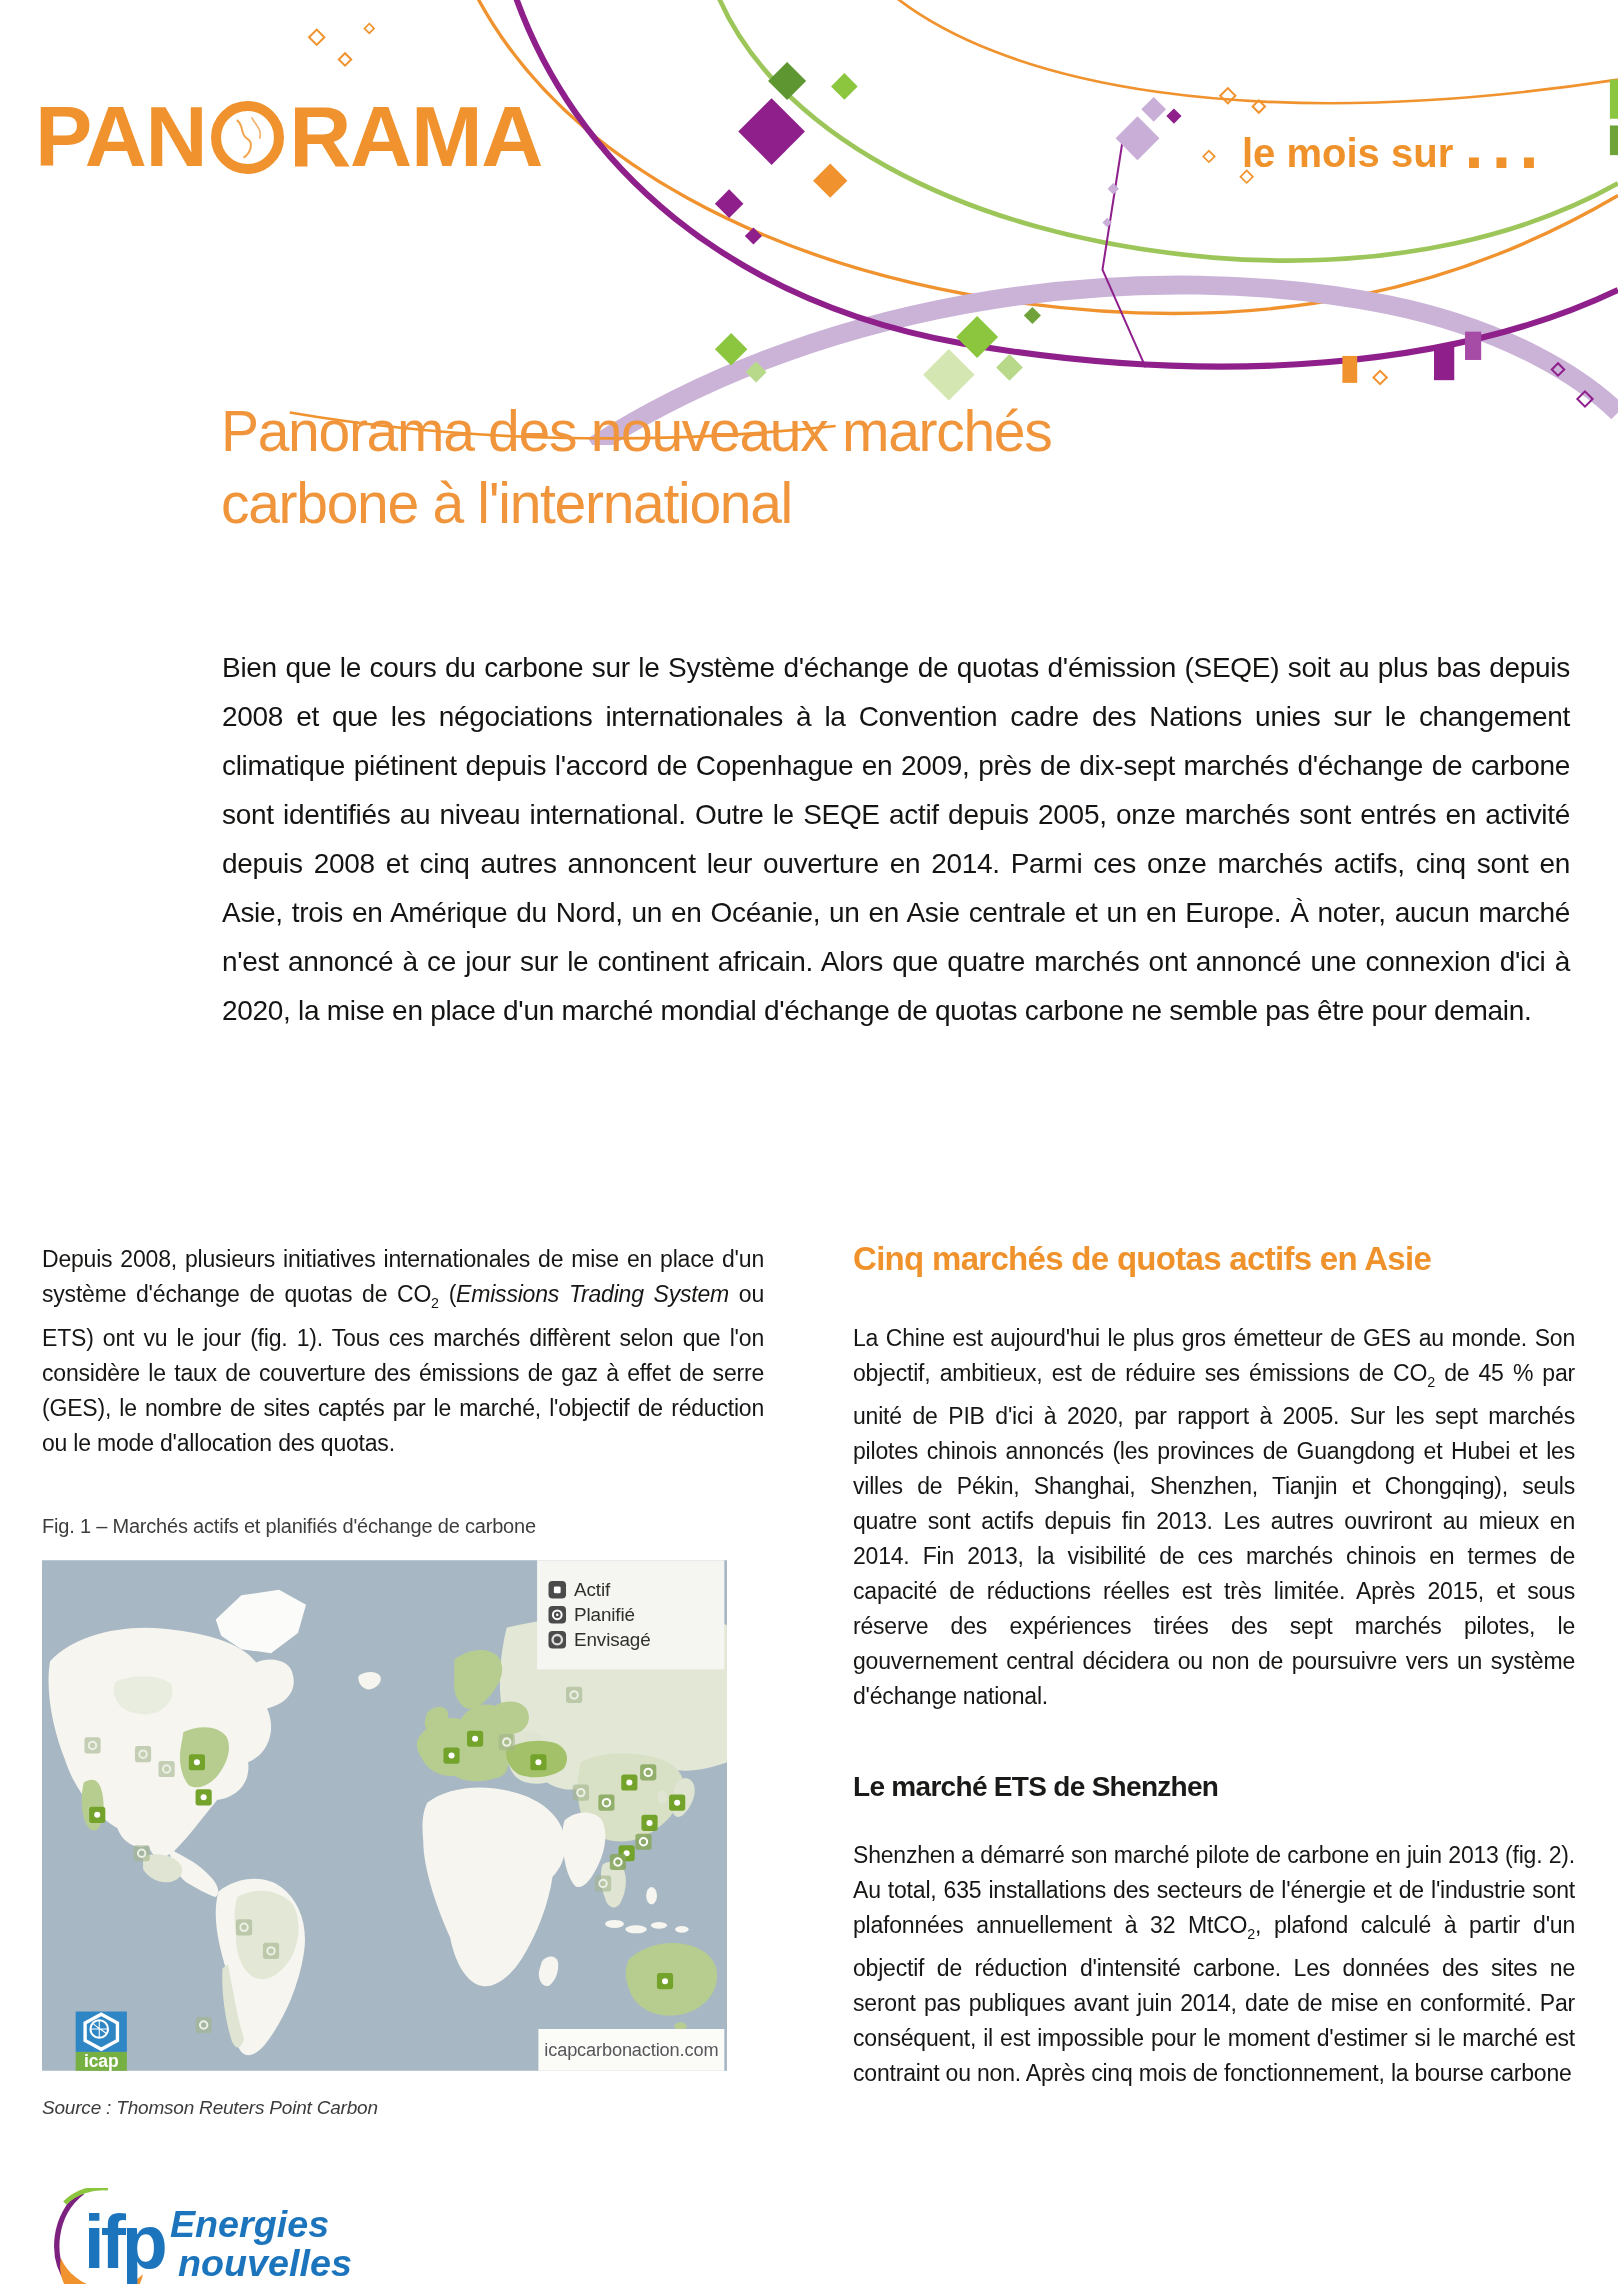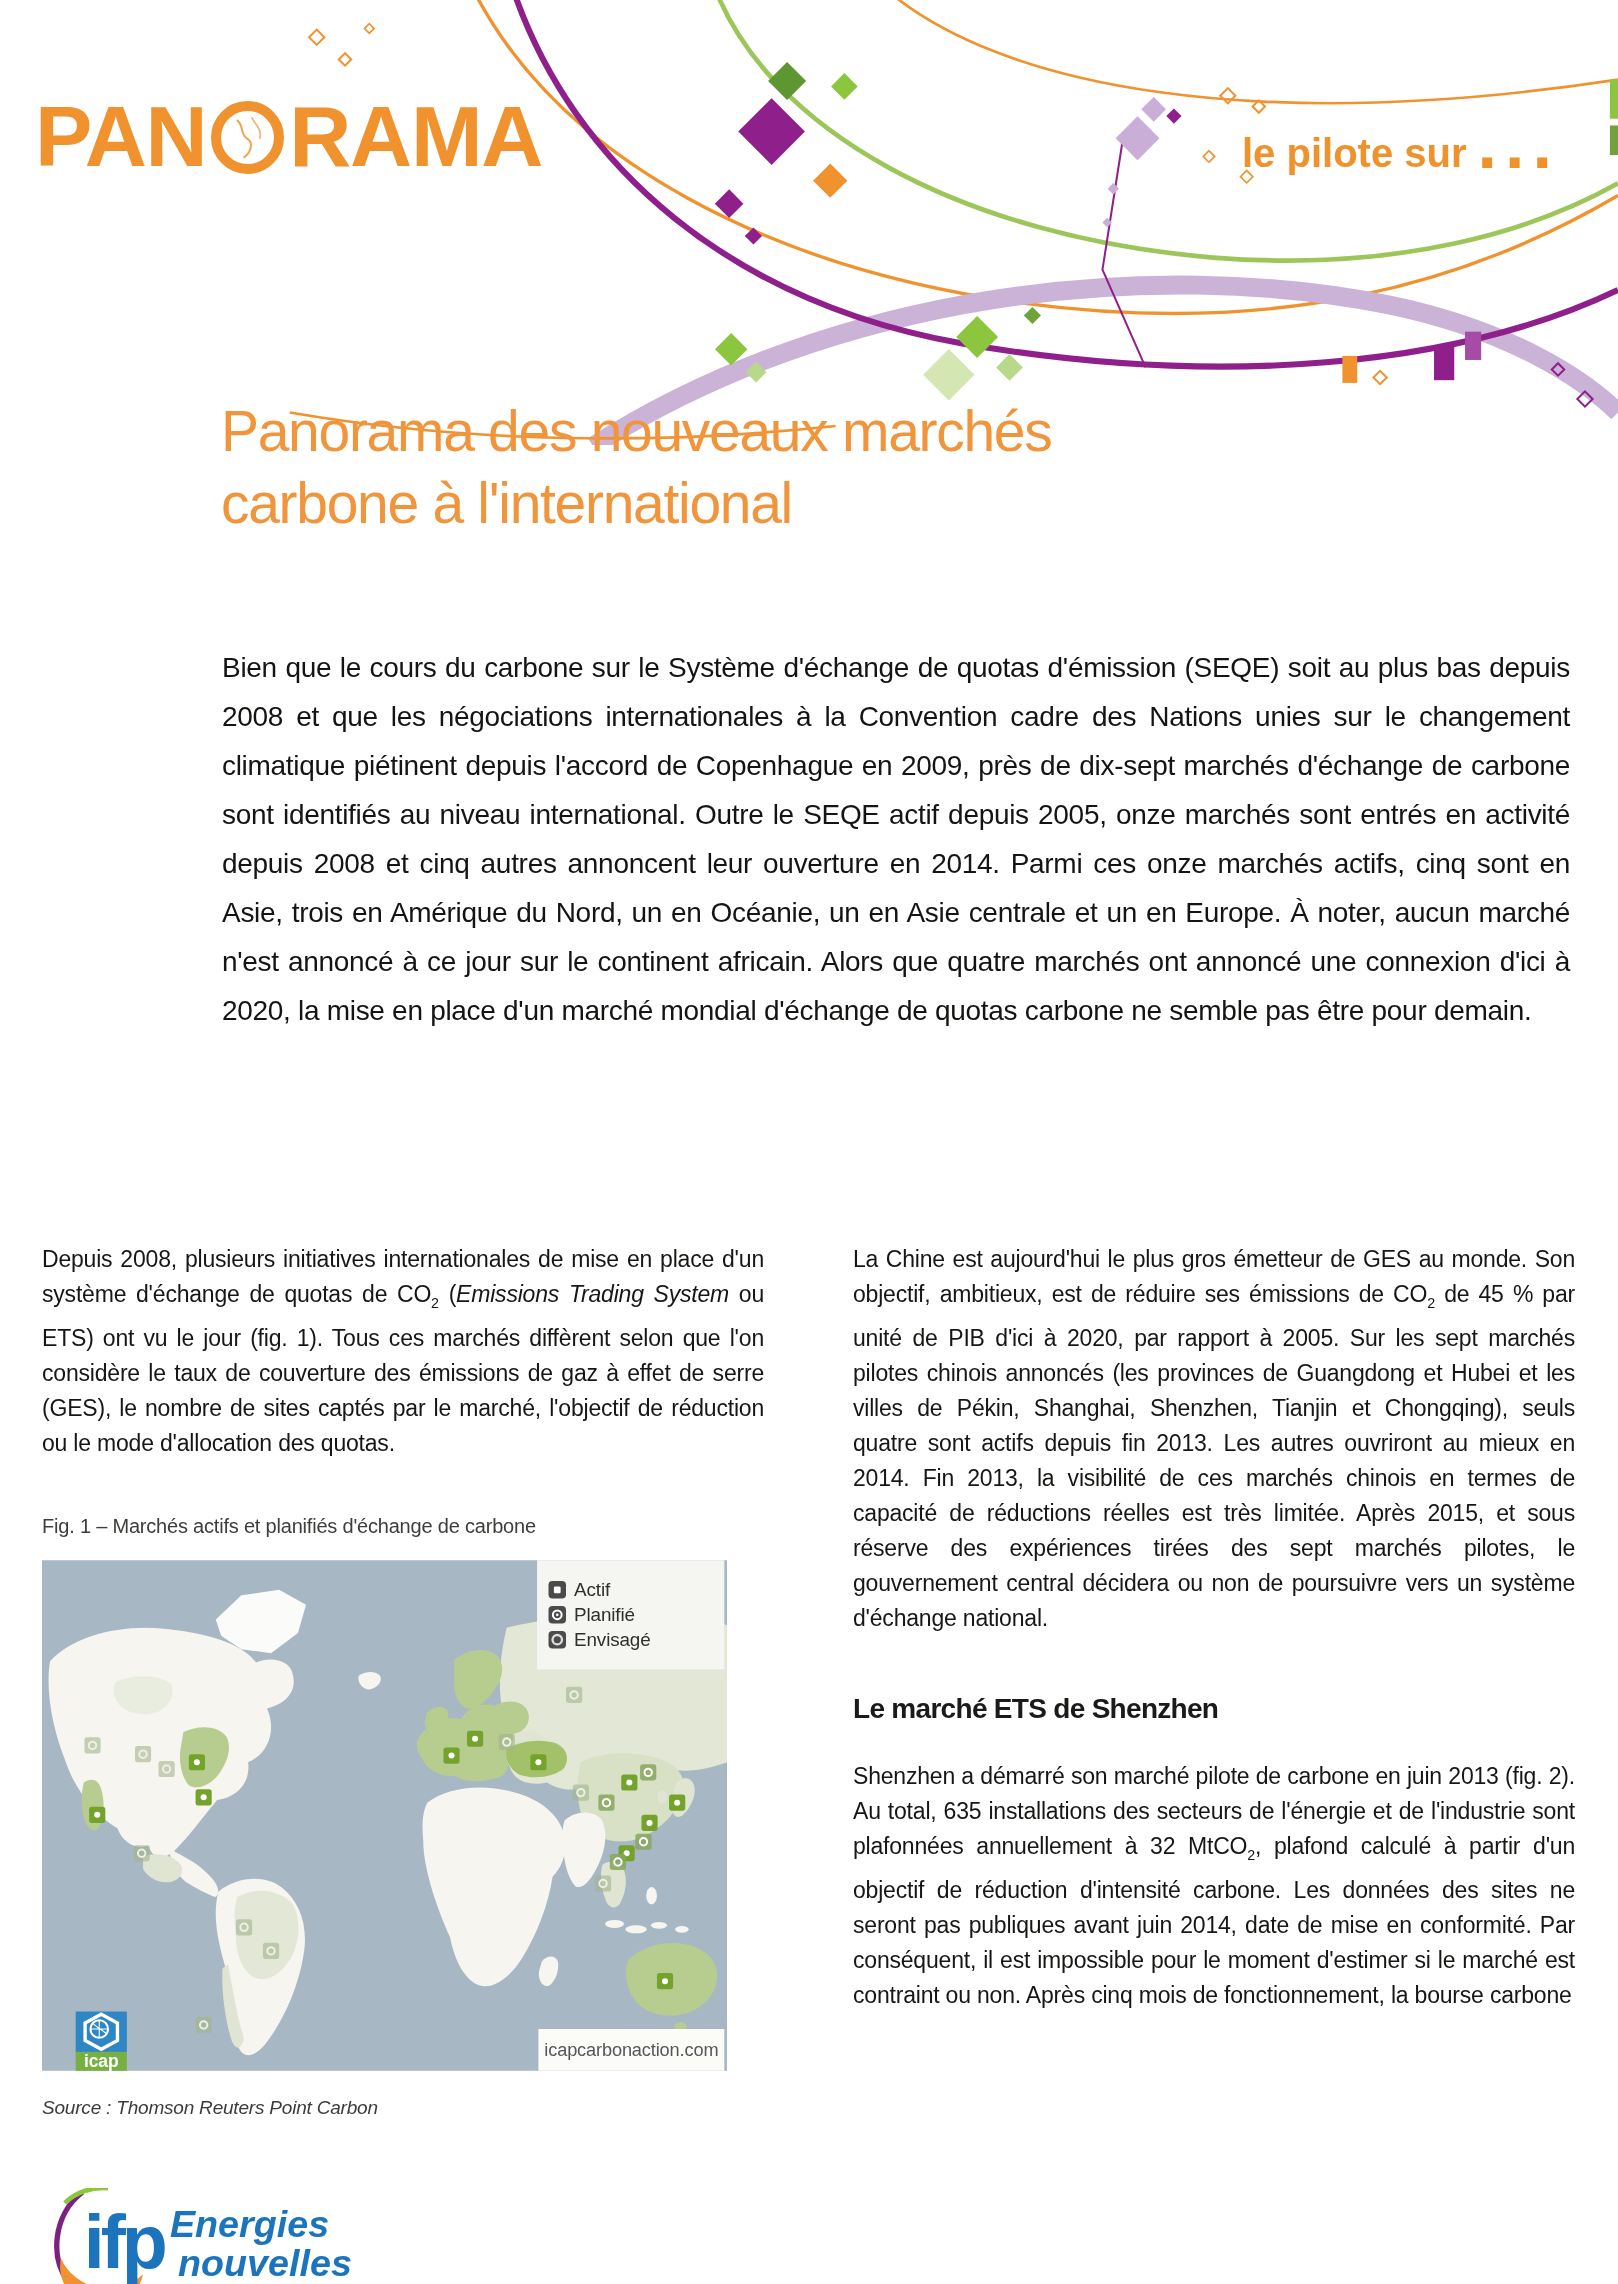--- a/index.html
+++ b/index.html
@@ -110,21 +110,21 @@
       <svg viewBox="0 0 112 112" width="75" height="75">
         <circle cx="56" cy="56" r="47" fill="none" stroke="#F0932F" stroke-width="15"></circle>
         <path d="M40,30 C52,38 44,52 56,58 C66,64 60,80 50,86" fill="none" stroke="#F0932F" stroke-width="3" opacity="0.85"></path>
         <path d="M62,26 C70,40 78,44 74,58" fill="none" stroke="#F0932F" stroke-width="2.5" opacity="0.7"></path>
       </svg>
     </span>
       <span data-name="logo-part2">RAMA</span>
   </div>
 </div>
 
-<div class="tagline" data-name="tagline"><span data-name="tagline-text">le pilote sur </span><span class="dots" data-name="tagline-dots">...</span></div>
+<div class="tagline" data-name="tagline"><span data-name="tagline-text">le mois sur </span><span class="dots" data-name="tagline-dots">...</span></div>
 
 <h1 class="page-title" data-name="page-title" style="margin:0;">
   <span data-name="page-title-line1">Panorama des nouveaux marchés</span><br>
   <span data-name="page-title-line2">carbone à l'international</span>
 </h1>
 
 <p class="intro" data-name="intro-paragraph">Bien que le cours du carbone sur le Système d'échange de quotas d'émission (SEQE) soit au plus bas depuis 2008 et que les négociations internationales à la Convention cadre des Nations unies sur le changement climatique piétinent depuis l'accord de Copenhague en 2009, près de dix-sept marchés d'échange de carbone sont identifiés au niveau international. Outre le SEQE actif depuis 2005, onze marchés sont entrés en activité depuis 2008 et cinq autres annoncent leur ouverture en 2014. Parmi ces onze marchés actifs, cinq sont en Asie, trois en Amérique du Nord, un en Océanie, un en Asie centrale et un en Europe. À noter, aucun marché n'est annoncé à ce jour sur le continent africain. Alors que quatre marchés ont annoncé une connexion d'ici à 2020, la mise en place d'un marché mondial d'échange de quotas carbone ne semble pas être pour demain.</p>
 
 <div class="col col-left" data-name="left-column">
   <p data-name="left-paragraph"><span>Depuis 2008, plusieurs initiatives internationales de mise en place d'un système d'échange de quotas de CO</span><sub>2</sub><span> (</span><span class="ital">Emissions Trading System</span><span> ou ETS) ont vu le jour (fig. 1). Tous ces marchés diffèrent selon que l'on considère le taux de couverture des émissions de gaz à effet de serre (GES), le nombre de sites captés par le marché, l'objectif de réduction ou le mode d'allocation des quotas.</span></p>
@@ -321,20 +321,21 @@
         <rect x="737" y="696" width="276" height="62" fill="#FBFBF8"></rect>
         <text x="875" y="736" font-size="27" fill="#55565A" text-anchor="middle" font-family="Liberation Sans, sans-serif" data-name="map-watermark-text">icapcarbonaction.com</text>
       </g>
     </svg>
   </div>
 
   <div class="fig-source" data-name="figure-source">Source : Thomson Reuters Point Carbon</div>
 </div>
 
 <div class="col col-right" data-name="right-column">
+  <h2 class="col-heading" data-name="section-heading">Cinq marchés de quotas actifs en Asie</h2>
   <p data-name="right-paragraph-1"><span>La Chine est aujourd'hui le plus gros émetteur de GES au monde. Son objectif, ambitieux, est de réduire ses émissions de CO</span><sub>2</sub><span> de 45 % par unité de PIB d'ici à 2020, par rapport à 2005. Sur les sept marchés pilotes chinois annoncés (les provinces de Guangdong et Hubei et les villes de Pékin, Shanghai, Shenzhen, Tianjin et Chongqing), seuls quatre sont actifs depuis fin 2013. Les autres ouvriront au mieux en 2014. Fin 2013, la visibilité de ces marchés chinois en termes de capacité de réductions réelles est très limitée. Après 2015, et sous réserve des expériences tirées des sept marchés pilotes, le gouvernement central décidera ou non de poursuivre vers un système d'échange national.</span></p>
   <h3 class="sub-heading" data-name="sub-heading">Le marché ETS de Shenzhen</h3>
   <p data-name="right-paragraph-2"><span>Shenzhen a démarré son marché pilote de carbone en juin 2013 (fig. 2). Au total, 635 installations des secteurs de l'énergie et de l'industrie sont plafonnées annuellement à 32 MtCO</span><sub>2</sub><span>, plafond calculé à partir d'un objectif de réduction d'intensité carbone. Les données des sites ne seront pas publiques avant juin 2014, date de mise en conformité. Par conséquent, il est impossible pour le moment d'estimer si le marché est contraint ou non. Après cinq mois de fonctionnement, la bourse carbone</span></p>
 </div>
 
 <svg class="footer-logo" data-name="ifp-logo" viewBox="0 0 520 160" width="350" height="108">
   <path d="M66,6 C24,38 14,104 50,146" stroke="#7D2180" stroke-width="8" fill="none"></path>
   <path d="M40,22 C56,6 80,-2 104,0" stroke="#8CC63F" stroke-width="7" fill="none"></path>
   <path d="M34,104 A76,76 0 0 0 156,128 A62,62 0 0 1 34,104 Z" fill="#F0932F"></path>
   <text x="68" y="118" font-size="112" font-weight="bold" fill="#1C75BC" letter-spacing="-6" font-family="Liberation Sans, sans-serif" data-name="ifp-logo-text">ifp</text>

